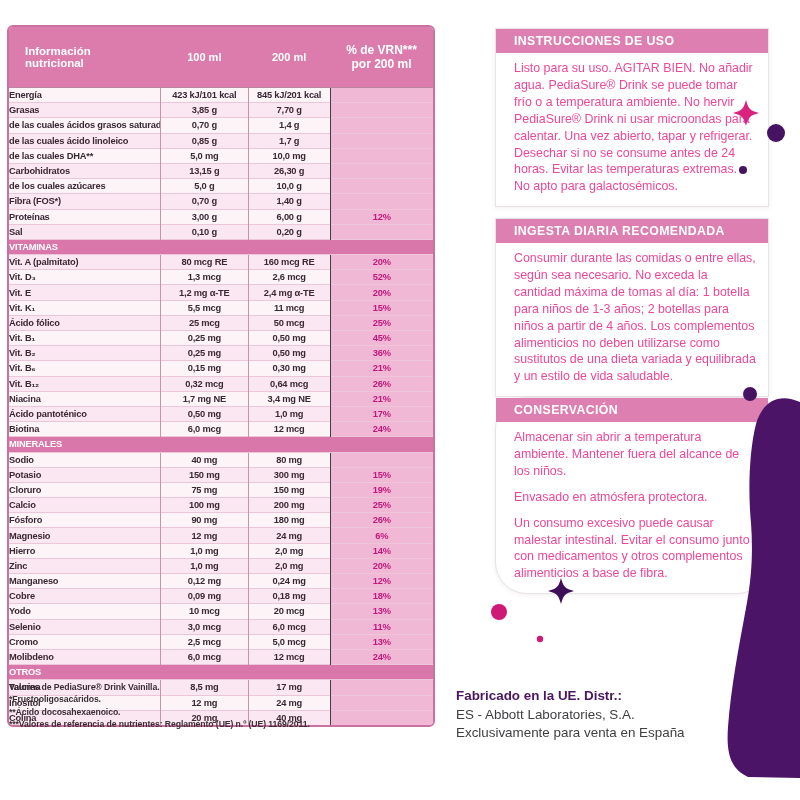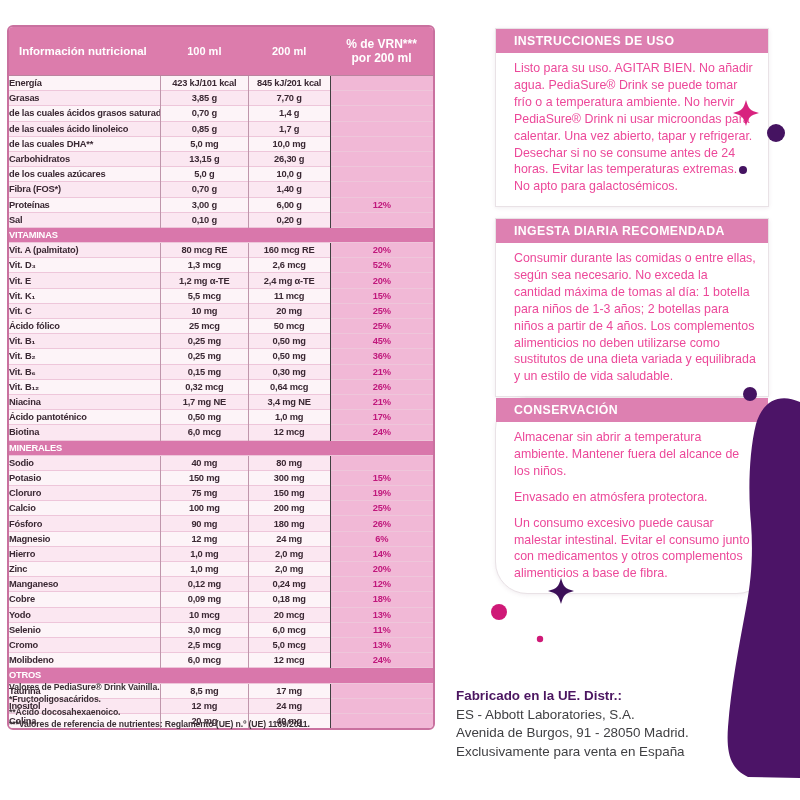--- a/index.html
+++ b/index.html
@@ -5,21 +5,21 @@
   html,body{margin:0;padding:0;background:#fff;}
   .page{position:relative;width:800px;height:800px;background:#fff;overflow:hidden;
         font-family:"Liberation Sans",sans-serif;color:#3a2833;}
 
   
   .table-wrap{position:absolute;left:7px;top:25px;width:424px;
               border:2px solid var(--outer-border);border-radius:6px;overflow:hidden;background:#fdf4f8;}
   table.nut{border-collapse:collapse;width:100%;table-layout:fixed;}
   table.nut col.c1{width:150px}table.nut col.c2{width:87px}
   table.nut col.c3{width:81px}table.nut col.c4{width:102px}
-  table.nut th{background:var(--header-pink);color:#fff;height:18px;font-weight:bold;padding:10px;}
+  table.nut th{background:var(--header-pink);color:#fff;height:18px;font-weight:bold;padding:16px;}
   th.h1{text-align:left;padding-left:7px;font-size:11.5px;}
   th.h2,th.h3{font-size:11px;}
   th.h4{font-size:12px;}
   table.nut td{height:14.2px;padding:0;font-size:9.3px;font-weight:bold;letter-spacing:-0.2px;
                white-space:nowrap;overflow:hidden;border-top:1px solid #eec6da;}
   tbody tr:nth-child(odd) td{background:#fdf4f8;}
   tbody tr:nth-child(even) td{background:#fbe7f1;}
   td.lbl{text-align:left;padding-left:7px;}
   td.ind{padding-left:17px;}
   td.val{text-align:center;border-left:1px solid #bf96ab;}
@@ -152,26 +152,20 @@
             <td class="val">2,4 mg α-TE</td>
             <td class="vrn">20%</td>
           </tr>
           <tr>
             <td class="lbl">Vit. K₁</td>
             <td class="val">5,5 mcg</td>
             <td class="val">11 mcg</td>
             <td class="vrn">15%</td>
           </tr>
           <tr>
-            <td class="lbl">Vit. C</td>
-            <td class="val">10 mg</td>
-            <td class="val">20 mg</td>
-            <td class="vrn">25%</td>
-          </tr>
-          <tr>
             <td class="lbl">Ácido fólico</td>
             <td class="val">25 mcg</td>
             <td class="val">50 mcg</td>
             <td class="vrn">25%</td>
           </tr>
           <tr>
             <td class="lbl">Vit. B₁</td>
             <td class="val">0,25 mg</td>
             <td class="val">0,50 mg</td>
             <td class="vrn">45%</td>
@@ -351,21 +345,20 @@
         <p>Almacenar sin abrir a temperatura ambiente. Mantener fuera del alcance de los niños.</p>
         <p>Envasado en atmósfera protectora.</p>
         <p>Un consumo excesivo puede causar malestar intestinal. Evitar el consumo junto con medicamentos y otros complementos alimenticios a base de fibra.</p>
       </div>
   </div>
 
   <div class="manufacturer">
     <div class="man-title">Fabricado en la UE. Distr.:</div>
     <div id="man-lines">
         <div class="man-line">ES - Abbott Laboratories, S.A.</div>
-        <div class="man-line">Avenida de Burgos, 91 - 28050 Madrid.</div>
         <div class="man-line">Exclusivamente para venta en España</div>
       </div>
   </div>
 
   <svg class="decor" width="800" height="800" viewBox="0 0 800 800">
     <path fill="var(--bottle-purple)" d="M 800,402 C 780,393 763,400 756,424 C 749,452 748,492 751,523
          C 753,551 752,577 746,608 C 739,646 731,687 728,727
          C 726,754 731,769 748,777 L 800,778 Z"></path>
     <path fill="var(--sparkle-pink)" d="M746,100 C748.5,109 750,110.5 759,113 C750,115.5 748.5,117 746,126
          C743.5,117 742,115.5 733,113 C742,110.5 743.5,109 746,100 Z"></path>

